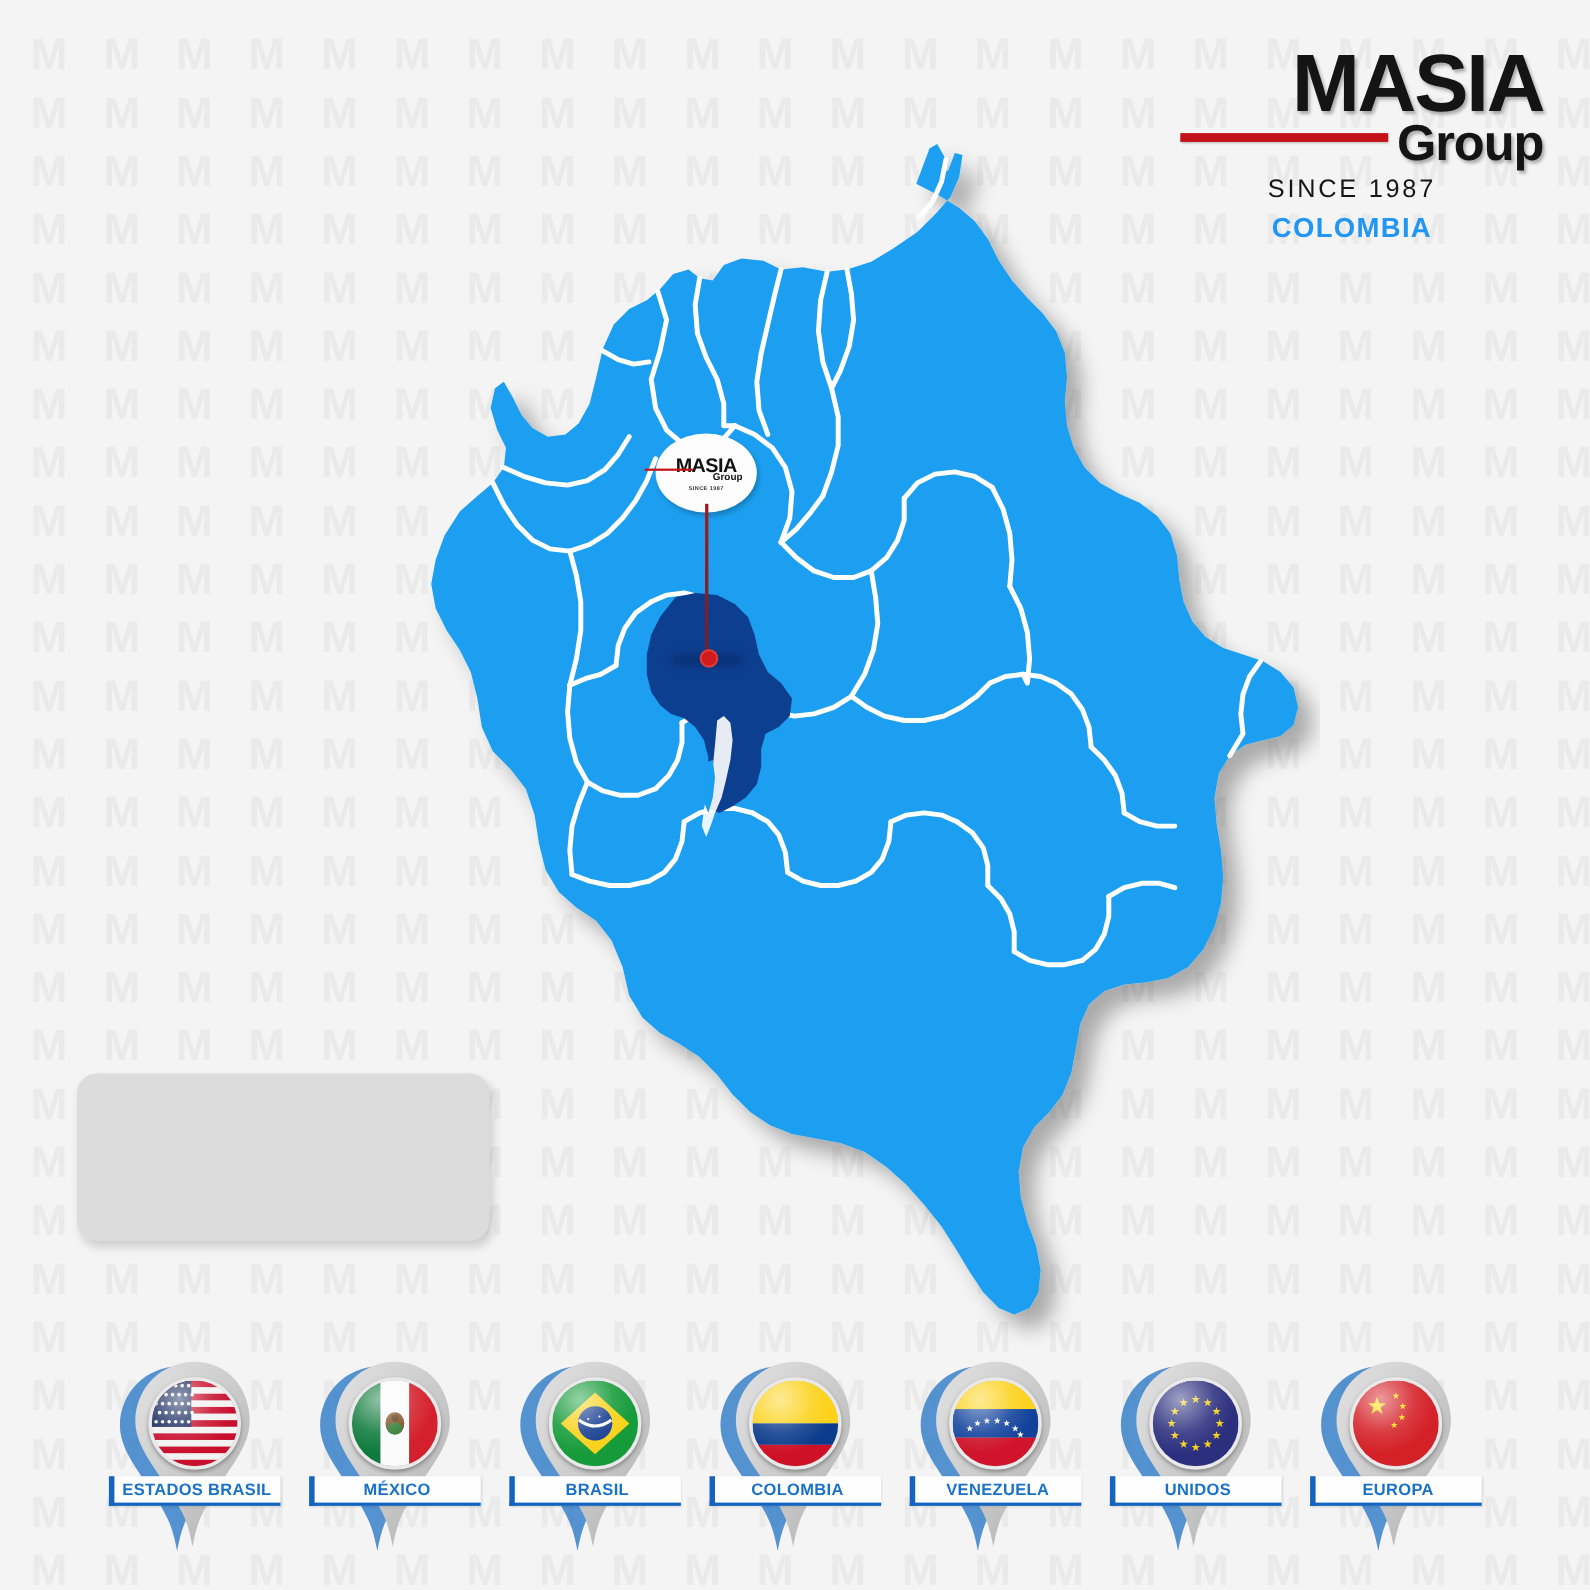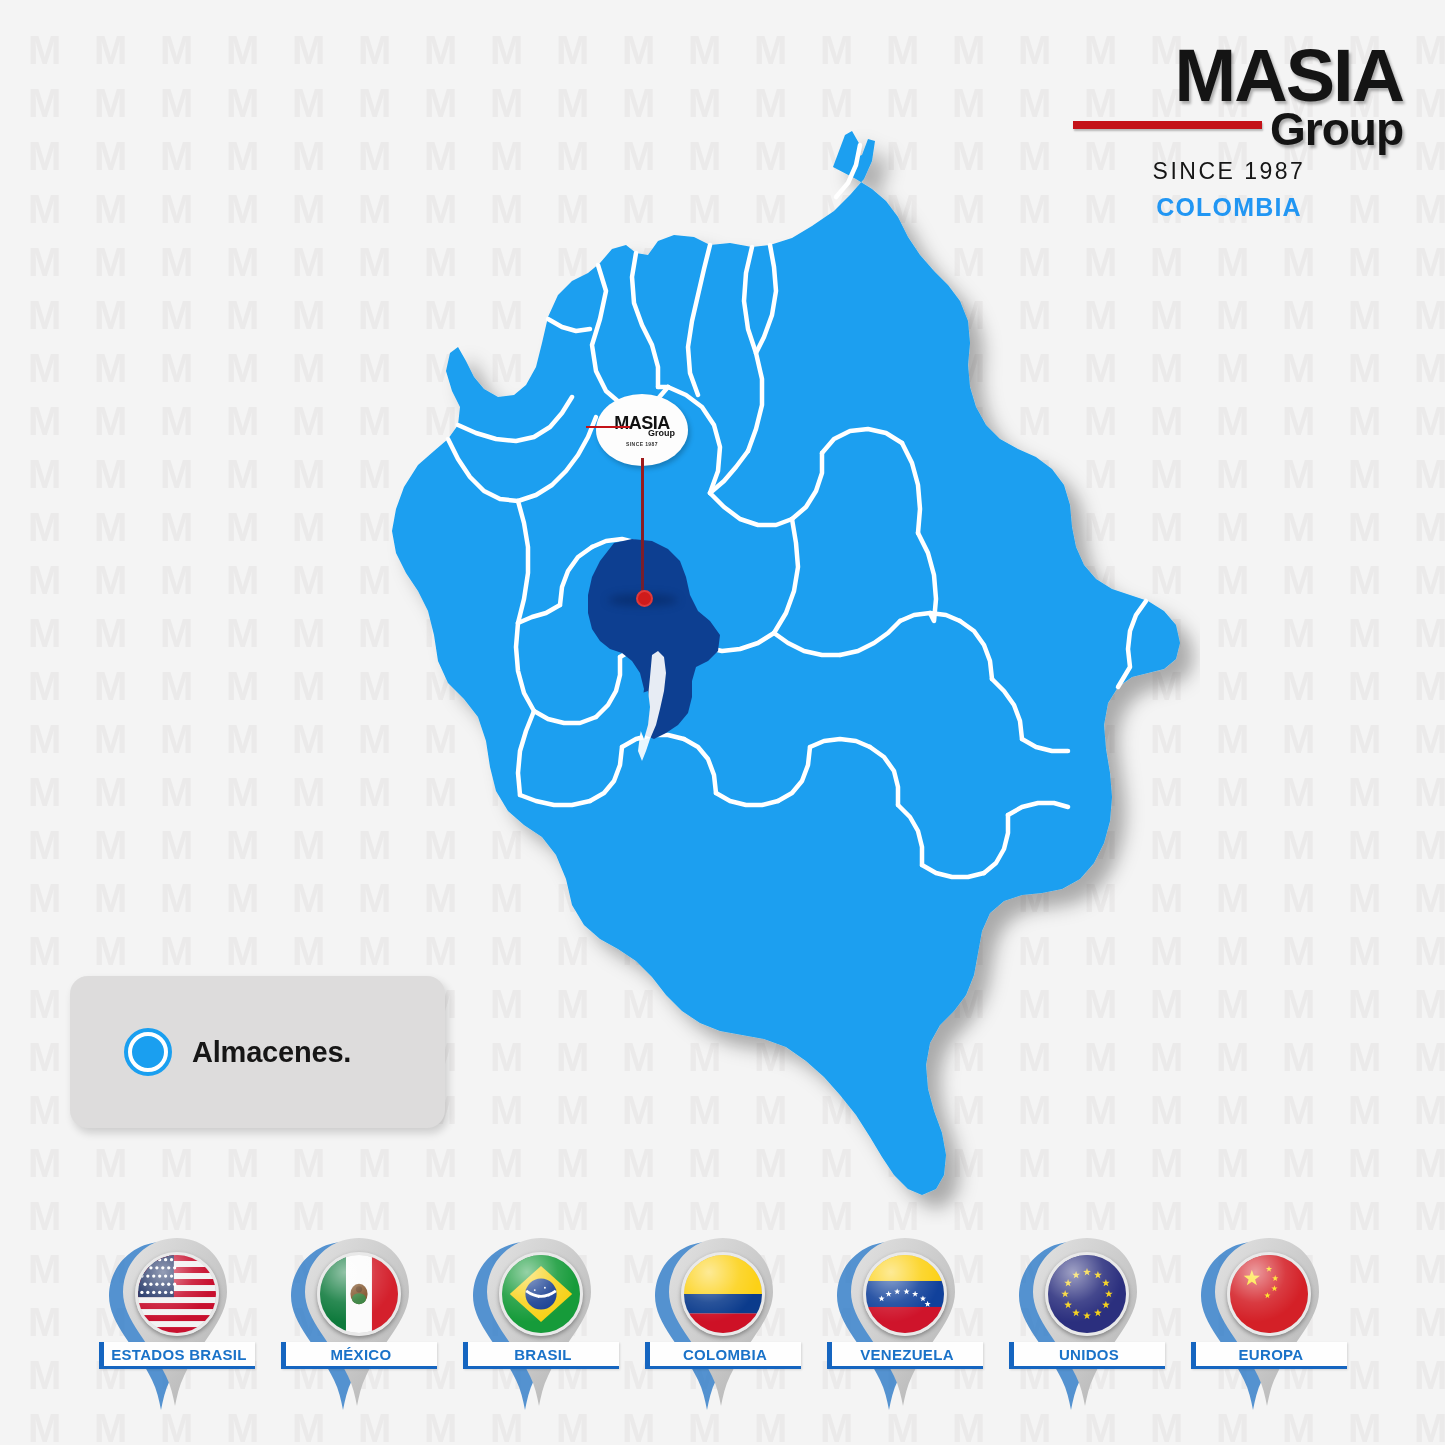--- a/index.html
+++ b/index.html
@@ -853,26 +853,20 @@
     <div id="callout-bar"></div>
     <div id="callout-sub">Group</div>
     <div id="callout-since">SINCE 1987</div>
   </div>
   <div id="callout-stem"></div>
   <div id="callout-dot-shadow"></div>
   <div id="callout-dot"></div>
 </div>
 
 <div id="legend">
-  <div class="legend-row">
-    <span class="legend-dot d2">
-        <i></i>
-      </span>
-    <span class="legend-label">Almacenes.</span>
-  </div>
 </div>
 
 <div id="logo">
   <div id="logo-main">MASIA</div>
   <div id="logo-row2">
     <span id="logo-redbar"></span>
     <span id="logo-group">Group</span>
   </div>
   <div id="logo-since">SINCE 1987</div>
   <div id="logo-country">COLOMBIA</div>

